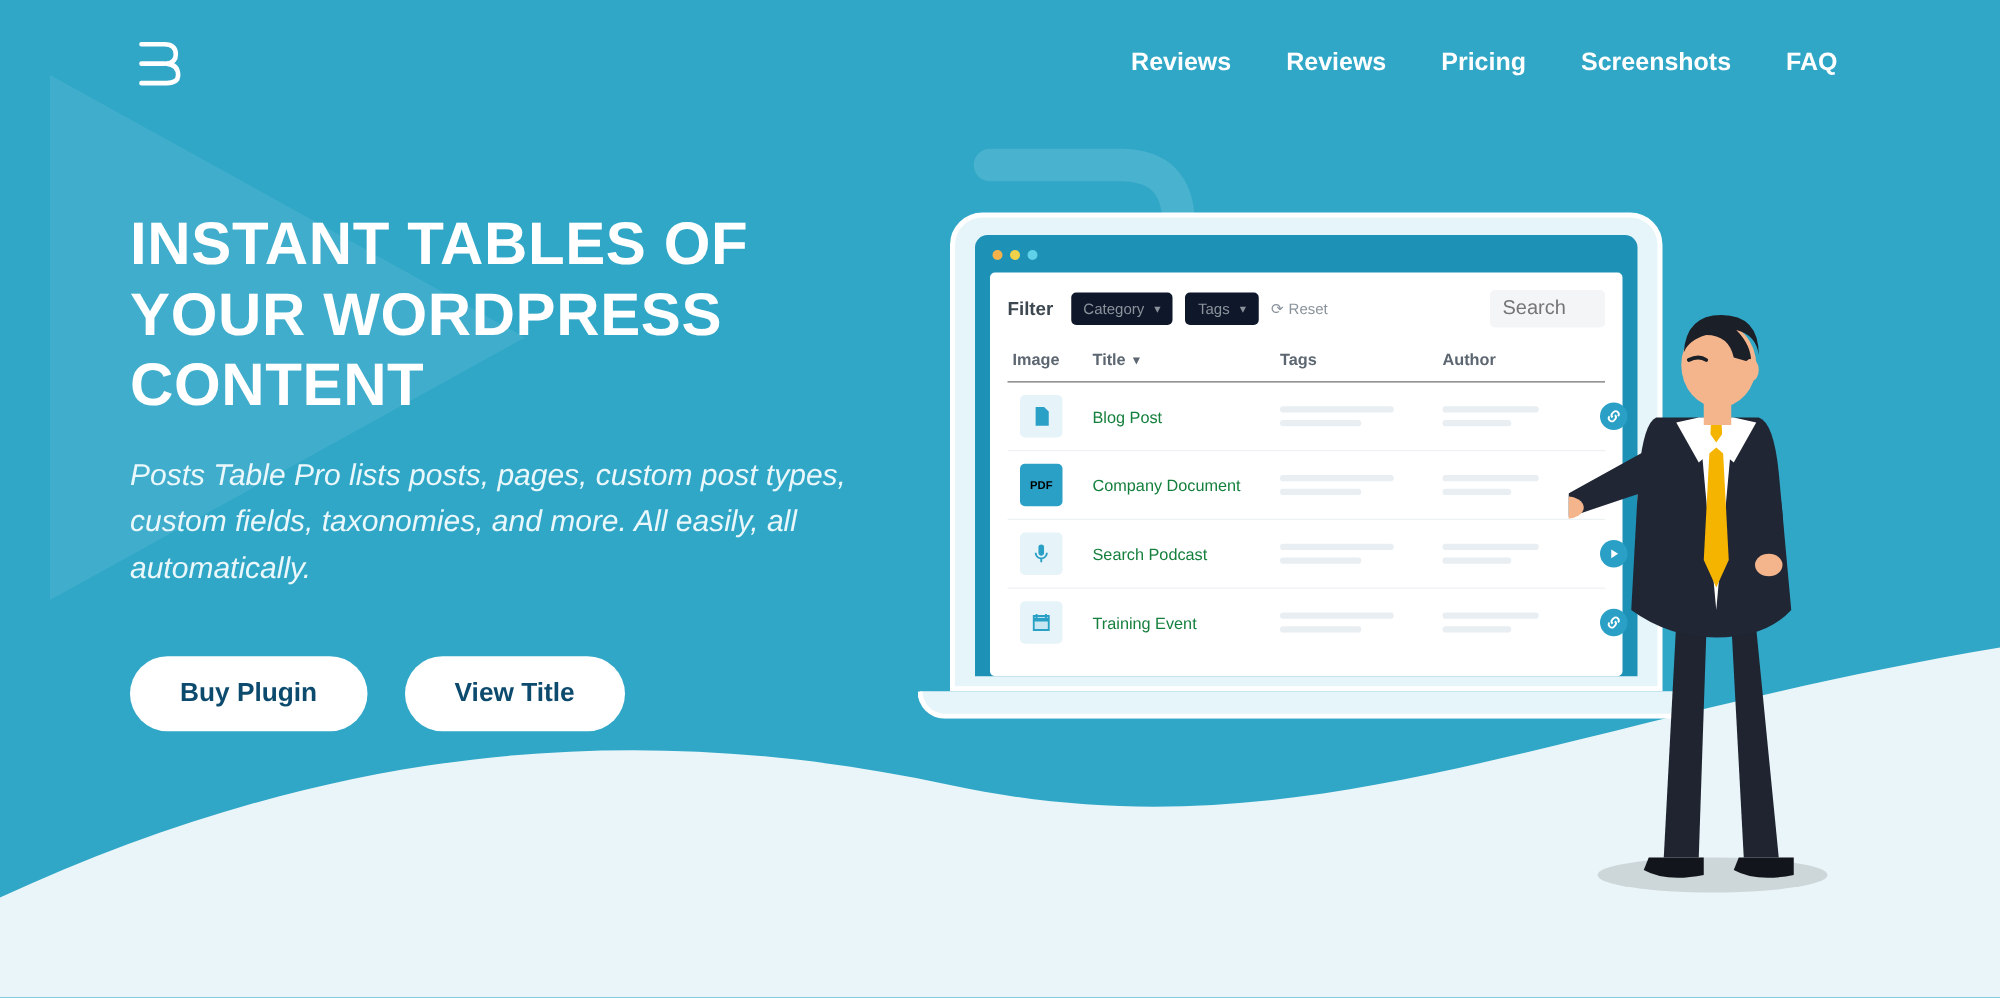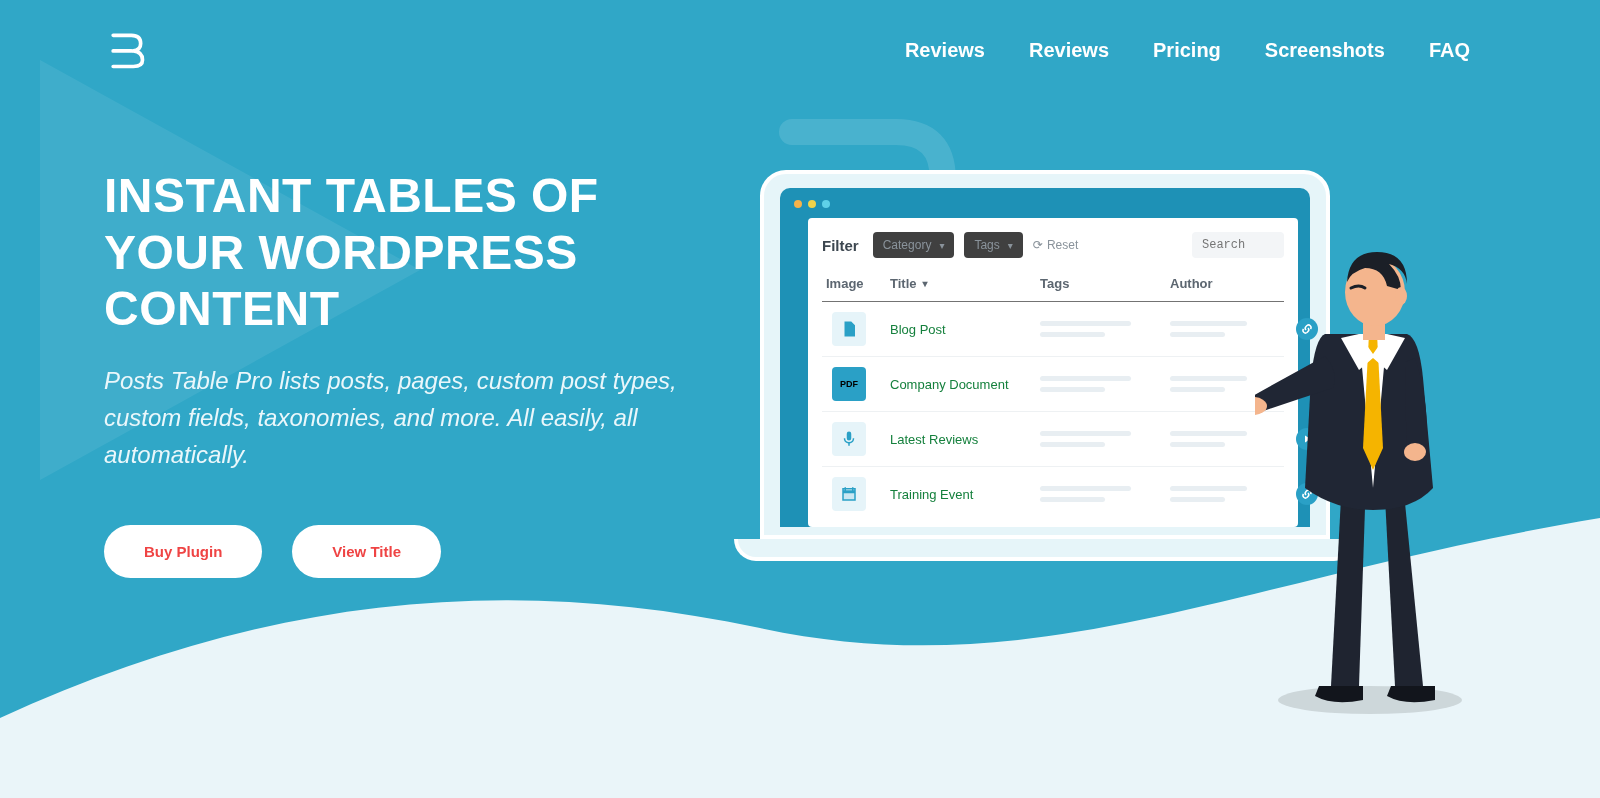--- a/index.html
+++ b/index.html
@@ -39,56 +39,56 @@
   .hero-title {
     font-size: 48px; font-weight: 800; line-height: 1.18; letter-spacing: 0.5px;
     text-transform: uppercase; margin-bottom: 24px;
   }
   .hero-sub {
     font-size: 24px; font-weight: 500; font-style: italic; line-height: 1.55;
     color: #eaf7fb; margin-bottom: 52px;
   }
   .hero-ctas { display: flex; gap: 30px; }
   .btn {
-    background: #fff; color: #ef4444; border: none;
+    background: #fff; color: #0c4a6e; border: none;
     padding: 18px 40px; border-radius: 999px;
-    font-size: 15px; font-weight: 700; cursor: pointer;
+    font-size: 21px; font-weight: 700; cursor: pointer;
   }
 
   
   .laptop {
     position: absolute; left: 760px; top: 170px; width: 570px; z-index: 8;
   }
   .screen-frame {
     background: #e6f5f9; border: 4px solid #fff; border-radius: 26px 26px 0 0;
     padding: 14px 16px 8px 16px;
   }
   .browser {
     background: #1e91b6; border-radius: 10px 10px 0 0; padding: 10px 12px 0 12px;
   }
   .dots { display: flex; gap: 6px; padding: 2px 0 10px 2px; }
   .dots span { width: 8px; height: 8px; border-radius: 50%; }
   .dots span:nth-child(1){ background:#f6b24a;} .dots span:nth-child(2){background:#f0d24a;} .dots span:nth-child(3){background:#5fd1e8;}
 
   .app {
-    background: #fff; border-radius: 4px; padding: 14px 14px 6px 14px;
-    color: #58626c; font-size: 13px; margin-left: 16px;
+    background: #fff; border-radius: 4px; padding: 14px 14px 16px 14px;
+    color: #58626c; font-size: 13px;
   }
   .filterbar { display: flex; align-items: center; gap: 10px; margin-bottom: 10px; }
   .filterbar .label { color:#3d4750; font-weight:700; font-size:15px; margin-right:4px; }
   .pill {
-    background: #404040; border-radius: 4px; padding: 6px 10px;
+    background: #0f172a; border-radius: 4px; padding: 6px 10px;
     display: inline-flex; align-items: center; gap: 8px; color:#8a939b; font-size:12px;
   }
   .pill .caret { font-size:10px; }
   .reset { color:#8a939b; font-size:12px; display:inline-flex; gap:4px; align-items:center;}
   .search { margin-left:auto; }
   .search input {
     background:#f3f5f7; border:none; border-radius:4px; padding:6px 10px; width:92px;
-    color:#8a939b; font-size:12px;font-family:Liberation Mono, monospace;
+    color:#8a939b; font-size:16px;
   }
 
   .table-head, .row {
     display:grid; grid-template-columns: 64px 150px 130px 110px 38px;
     align-items:center;
   }
   .table-head { color:#5c6670; font-weight:700; font-size:13px; padding:8px 4px 10px; border-bottom:1px solid #737373;}
   .table-head .tcol { display:flex; align-items:center; gap:6px;}
   .row { padding:10px 4px; border-bottom:1px solid #eef1f3; }
   .row:last-child { border-bottom:none; }
@@ -251,21 +251,21 @@
                 </svg>
             </div>
           </div>
 
           <div class="row">
             <div class="thumb">
               <svg viewBox="0 0 24 24" fill="currentColor">
                   <path d="M12 14a3 3 0 0 0 3-3V5a3 3 0 0 0-6 0v6a3 3 0 0 0 3 3zM7 11a5 5 0 0 0 10 0h2a7 7 0 0 1-6 6.9V21h-2v-3.1A7 7 0 0 1 5 11z"></path>
                 </svg>
             </div>
-            <div class="rtitle">Latest Reviews</div>
+            <div class="rtitle">Search Podcast</div>
             <div class="bars">
                 <span></span>
                 <span></span>
               </div>
             <div class="bars">
                 <span></span>
                 <span></span>
               </div>
             <div class="action">
               <svg viewBox="0 0 24 24" fill="currentColor">

